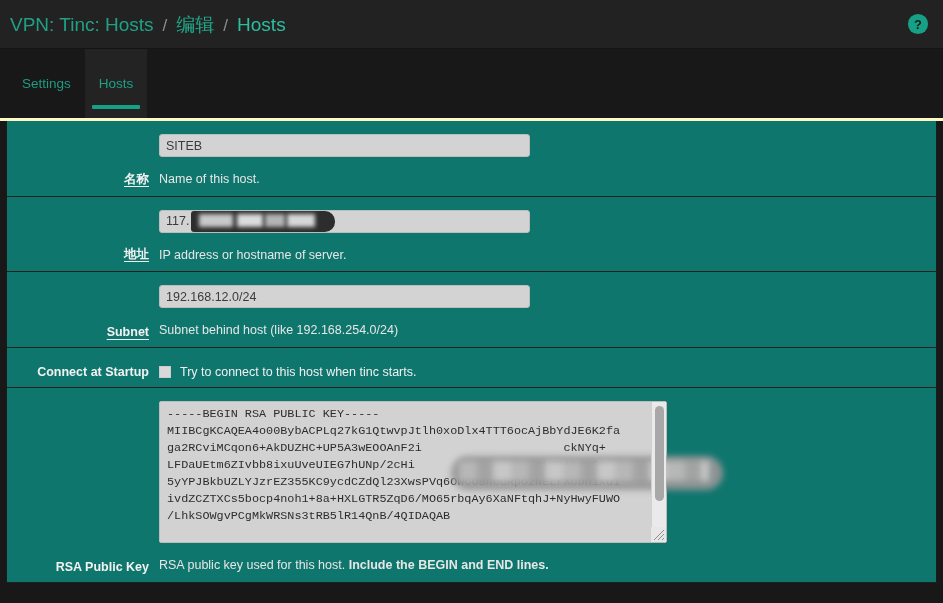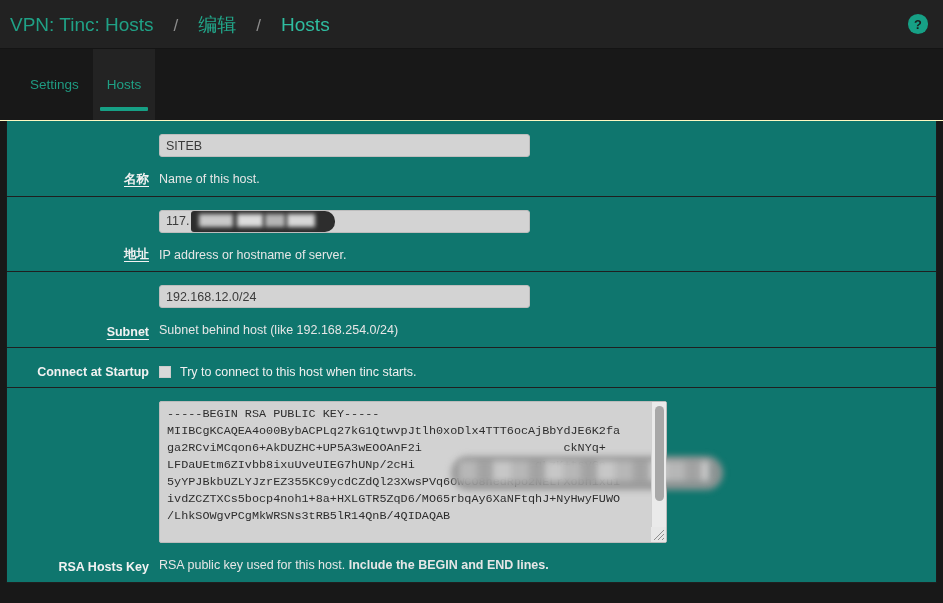--- a/index.html
+++ b/index.html
@@ -17,21 +17,21 @@
     height: 49px;
     background: #222222;
     border-bottom: 1px solid #141414;
     display: flex;
     align-items: center;
     padding: 0 14px 0 10px;
   }
   #breadcrumb {
     display: flex;
     align-items: baseline;
-    gap: 11px;
+    gap: 0;
     font-size: 19px;
     line-height: 1;
     white-space: nowrap;
   }
   #breadcrumb .crumb {
     color: #20a186;
     text-decoration: none;
   }
   #breadcrumb .crumb.cn { color: #22a98c; }
   #breadcrumb .crumb.last { color: #2fbda0; }
@@ -47,22 +47,22 @@
     cursor: pointer;
     display: block;
   }
 
   
   #tabs {
     height: 72px;
     background: #181818;
     display: flex;
     align-items: stretch;
-    padding-left: 16px;
-    border-bottom: 1px solid #fef9c3;
+    padding-left: 8px;
+    border-bottom: 3px solid #fef9c3;
   }
   .tab {
     position: relative;
     display: flex;
     align-items: center;
     justify-content: center;
     padding: 0 14px;
     font-size: 13.5px;
     color: #1f9b82;
     cursor: pointer;
@@ -313,21 +313,21 @@
     <div class="row-label">Connect at Startup</div>
     <div class="row-field">
       <div class="cb-line">
         <span class="checkbox"></span>
         <span class="cb-text">Try to connect to this host when tinc starts.</span>
       </div>
     </div>
   </div>
 
   <div class="row">
-    <div class="row-label">RSA Hosts Key</div>
+    <div class="row-label">RSA Public Key</div>
     <div class="row-field">
       <div class="ta-wrap">
         <textarea class="ta" spellcheck="false" style="">-----BEGIN RSA PUBLIC KEY-----
 MIIBCgKCAQEA4o00BybACPLq27kG1QtwvpJtlh0xoDlx4TTT6ocAjBbYdJE6K2fa
 ga2RCviMCqon6+AkDUZHC+UP5A3wEOOAnF2i                    ckNYq+
 LFDaUEtm6ZIvbb8ixuUveUIEG7hUNp/2cHi                 qLzK+tsyGn
 5yYPJBkbUZLYJzrEZ355KC9ycdCZdQl23XwsPVq6OWCO8hedRpo2NELrXobh1xu1
 ivdZCZTXCs5bocp4noh1+8a+HXLGTR5ZqD6/MO65rbqAy6XaNFtqhJ+NyHwyFUWO
 /LhkSOWgvPCgMkWRSNs3tRB5lR14QnB/4QIDAQAB</textarea>
         <span class="redact-key"></span>

